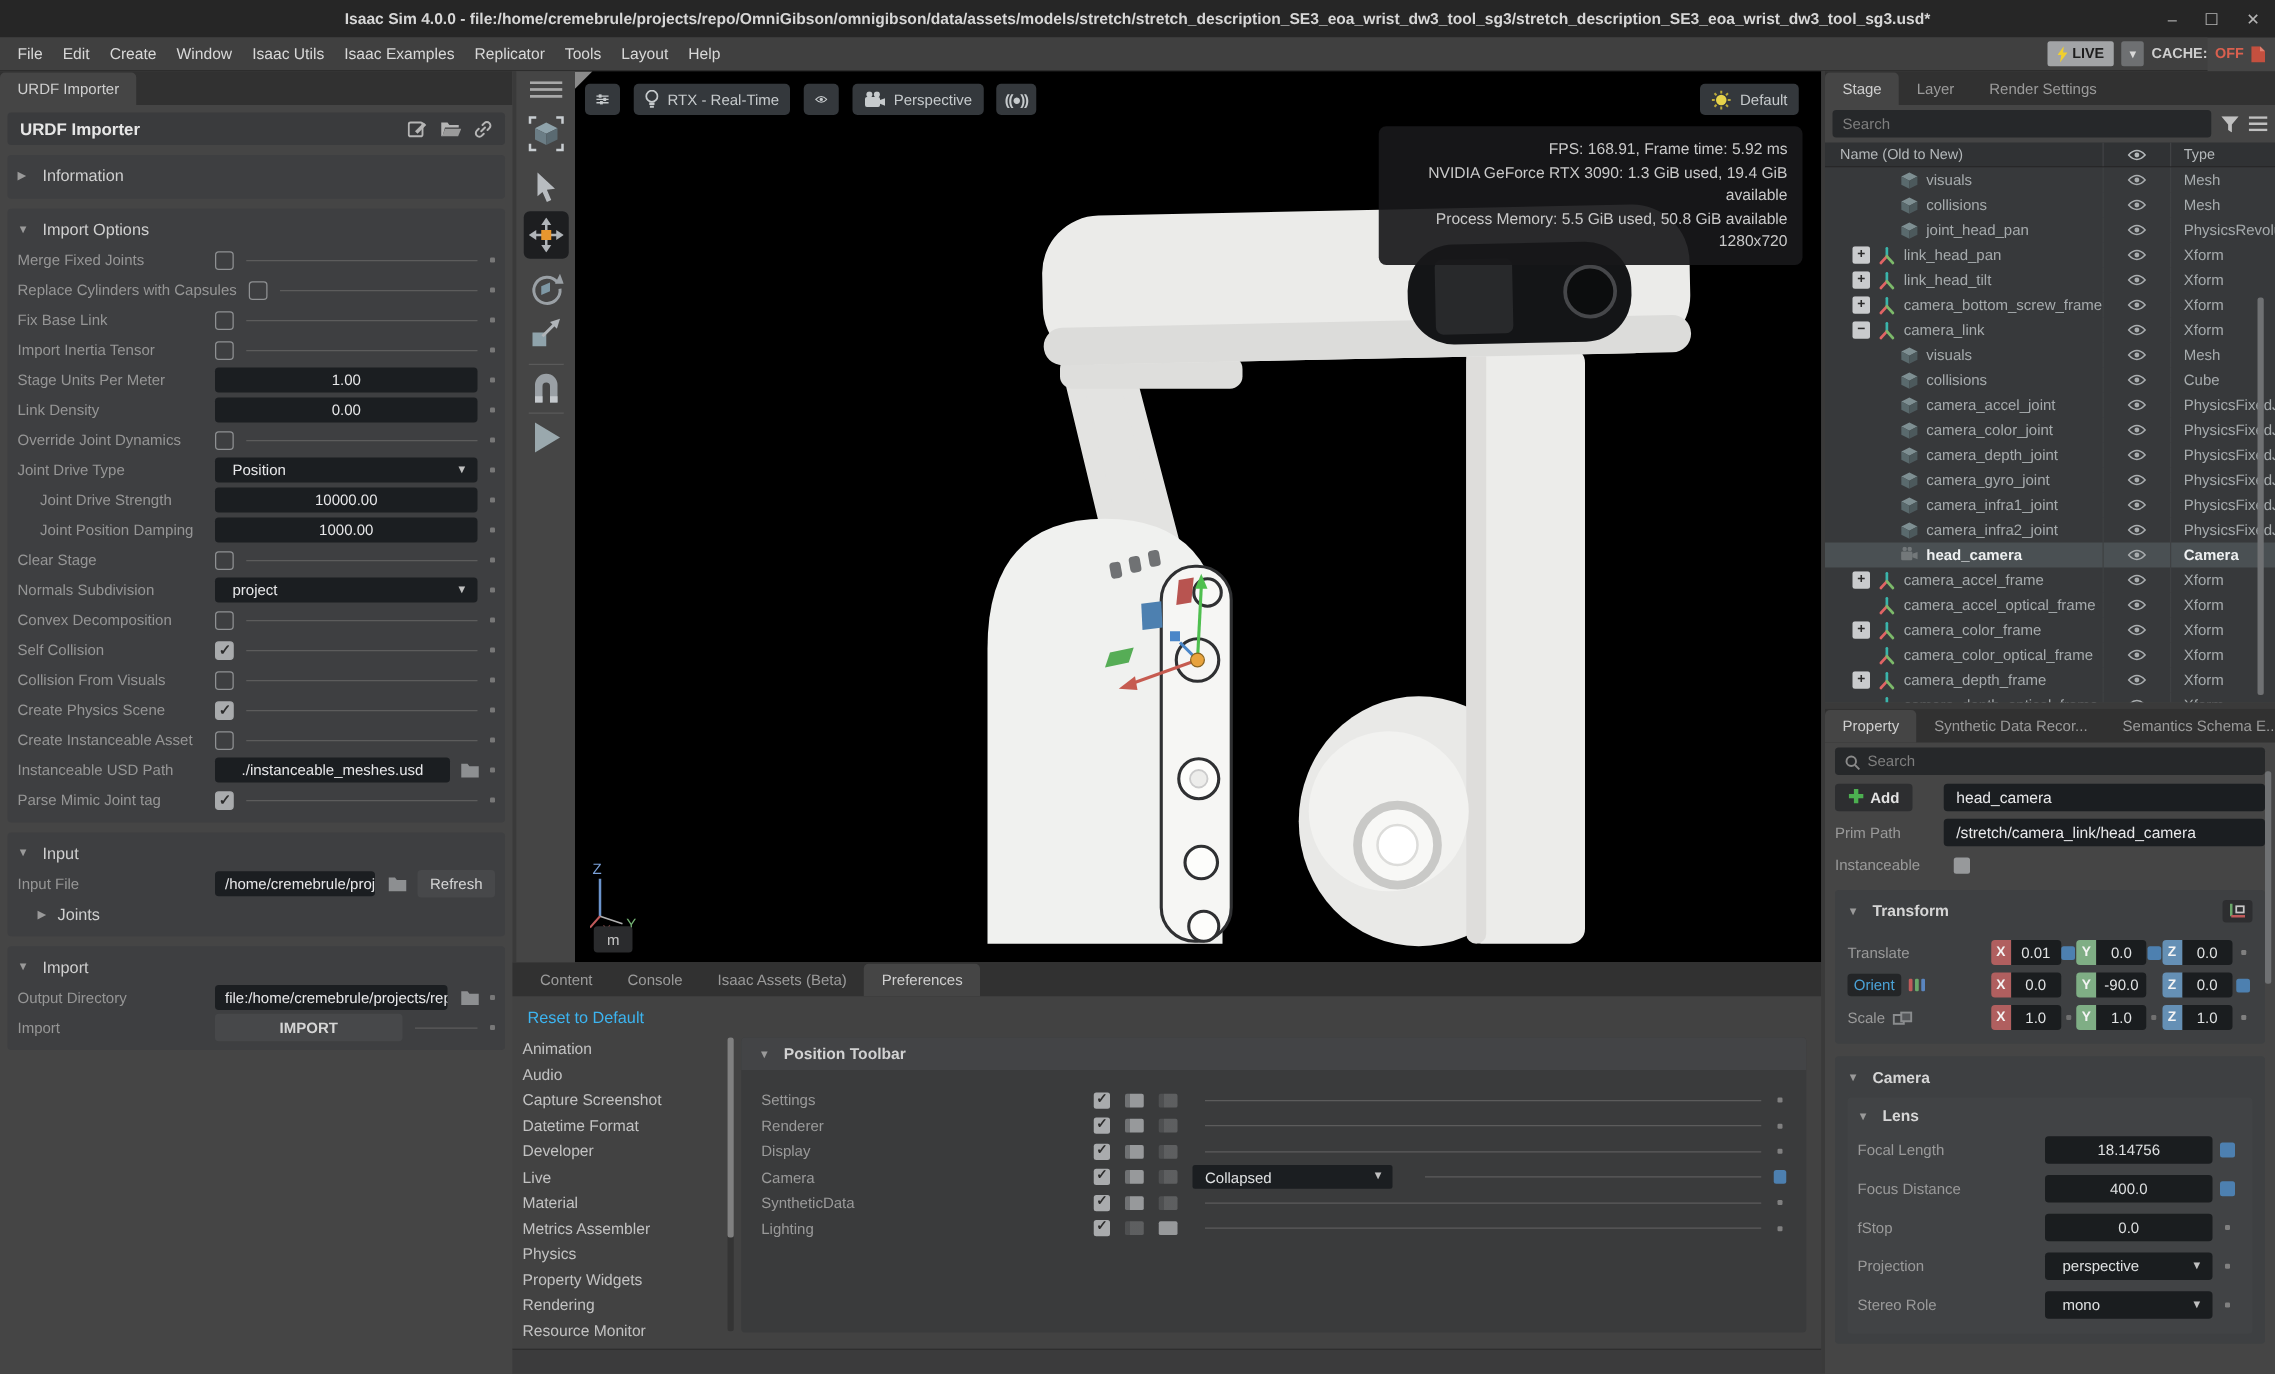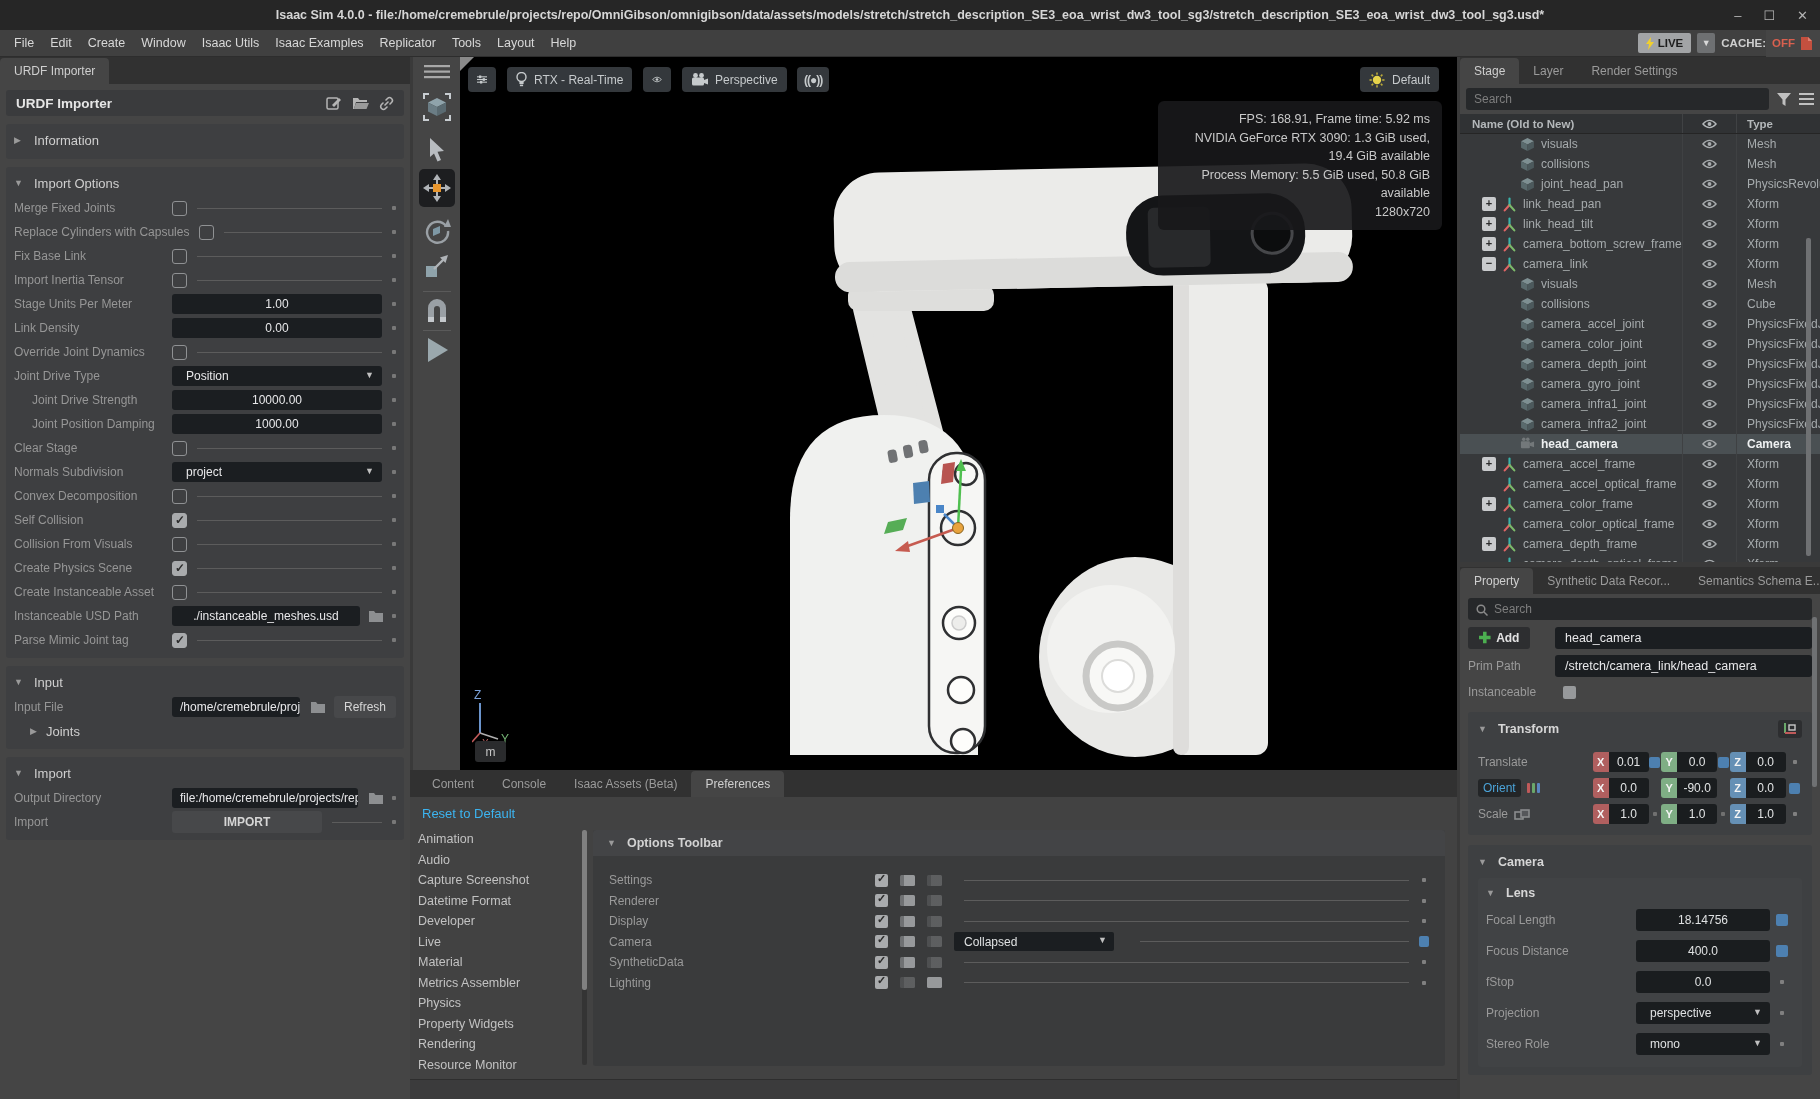--- a/index.html
+++ b/index.html
@@ -54,21 +54,21 @@
 
   
   #rail{position:absolute;left:410px;top:57px;width:50px;height:713px;background:#454545;border-left:3px solid #3a3a3a;display:flex;flex-direction:column;align-items:center}
   .railbtn{width:36px;display:flex;align-items:center;justify-content:center;flex:none}
   .railsep{width:28px;height:1px;background:#5a5a5a;margin:6px 0}
   .railbtn.active{background:#1d1e20;border-radius:5px;padding:5px 0;margin:2px 0}
 
   
   #viewport{position:absolute;left:460px;top:57px;width:997px;height:713px;background:#000;overflow:hidden}
   .vpill{position:absolute;top:10px;height:25px;background:#34383c;border-radius:4px;display:flex;align-items:center;gap:7px;padding:0 9px;color:#c6cacc;font-size:12px}
-  #stats{position:absolute;right:15px;top:44px;width:284px;background:rgba(24,24,26,.92);border-radius:6px;padding:9px 12px;text-align:right;color:#c9c9c9;font-size:12.5px;line-height:18.5px}
+  #stats{position:absolute;right:15px;top:44px;width:339px;background:rgba(24,24,26,.92);border-radius:6px;padding:9px 12px;text-align:right;color:#c9c9c9;font-size:12.5px;line-height:18.5px}
   #mchip{position:absolute;left:15px;top:684px;width:31px;height:21px;background:#2a2b2d;border-radius:3px;color:#c6c6c6;display:flex;align-items:center;justify-content:center;font-size:12px}
   #axis{position:absolute;left:12px;top:630px}
 
   
   #bottom{position:absolute;left:410px;top:770px;width:1047px;bottom:0;background:#424242}
   #bottom .tabstrip{padding-left:8px}
   #resetlink{position:absolute;left:12px;top:36px;color:#3cb4f0;font-size:13px}
   #cats{position:absolute;left:8px;top:62px;width:158px}
   #cats .cat{height:20.5px;color:#c2c2c2;font-size:12.5px;white-space:nowrap}
   #catscroll{position:absolute;left:172px;top:60px;width:5px;height:235px;background:#343434;border-radius:2px}
@@ -89,21 +89,21 @@
   .vtrow .ind{width:10px;display:flex;justify-content:center}
   .ind[data-end="dot"]::after{content:"";width:4px;height:4px;background:#808080;border-radius:1px}
   .ind[data-end="blue"]::after{content:"";width:11px;height:11px;background:#4d80b0;border-radius:2px}
   #bfoot{position:absolute;left:0;right:0;bottom:0;height:20px;background:#3b3b3c;border-top:1px solid #2e2e2e}
 
   
   #rightpanel{position:absolute;left:1460px;top:57px;width:360px;bottom:0;background:#454545}
   #stagesearch{height:30px;display:flex;align-items:center;gap:8px;padding:0 6px}
   .searchbox{flex:1;height:22px;background:#26282a;border:none;border-radius:3px;color:#c8c8c8;padding:0 8px;font-size:12px;font-family:"Liberation Sans",sans-serif}
   .searchbox::placeholder{color:#7e7e7e}
-  #treehead{height:20px;background:#303234;display:flex;align-items:center;font-size:11.5px;font-weight:bold;color:#b4b8ba;border-bottom:1px solid #252525}
+  #treehead{height:20px;background:#303234;display:flex;align-items:center;font-size:11.5px;font-weight:normal;color:#b4b8ba;border-bottom:1px solid #252525}
   .col-name{flex:1;padding-left:12px}
   .col-eye{width:55px;display:flex;justify-content:center;border-left:1px solid #404244;border-right:1px solid #404244;align-self:stretch;align-items:center}
   .col-type{width:83px;padding-left:10px;overflow:hidden;white-space:nowrap}
   #tree{position:absolute;left:0;top:77px;width:360px;height:428px;background:#37393b;overflow:hidden}
   .srow{height:20px;display:flex;align-items:center;color:#a6abad;font-size:12px}
   .srow.sel{background:#4a5053;color:#eef0f1;font-weight:bold}
   .srow .namecell{flex:1;display:flex;align-items:center;gap:6px;overflow:hidden;white-space:nowrap}
   .srow[data-indent="0"] .namecell{padding-left:22px}
   .srow[data-indent="1"] .namecell{padding-left:60px}
   .exp{width:14px;height:14px;background:#c9cbcd;border-radius:2px;color:#2a2a2a;font-weight:bold;font-size:11px;line-height:12px;text-align:center;flex:none}
@@ -680,21 +680,21 @@
       <div class="cat">Property Widgets</div>
       <div class="cat">Rendering</div>
       <div class="cat">Resource Monitor</div>
     </div>
   <div id="catscroll">
       <div class="thumb"></div>
     </div>
   <div id="vtcard">
     <div class="vthead">
       <span class="tri">▼</span>
-      <span>Options Toolbar</span>
+      <span>Position Toolbar</span>
     </div>
     <div style="padding-top:14px">
 
     <div class="vtrow" data-hasdrop="false" data-swap="false">
         <span class="vtlabel">Settings</span>
         <span class="pcb"></span>
         <span class="mbox b1"></span>
         <span class="mbox b2"></span>
 
         <span class="hline"></span>

